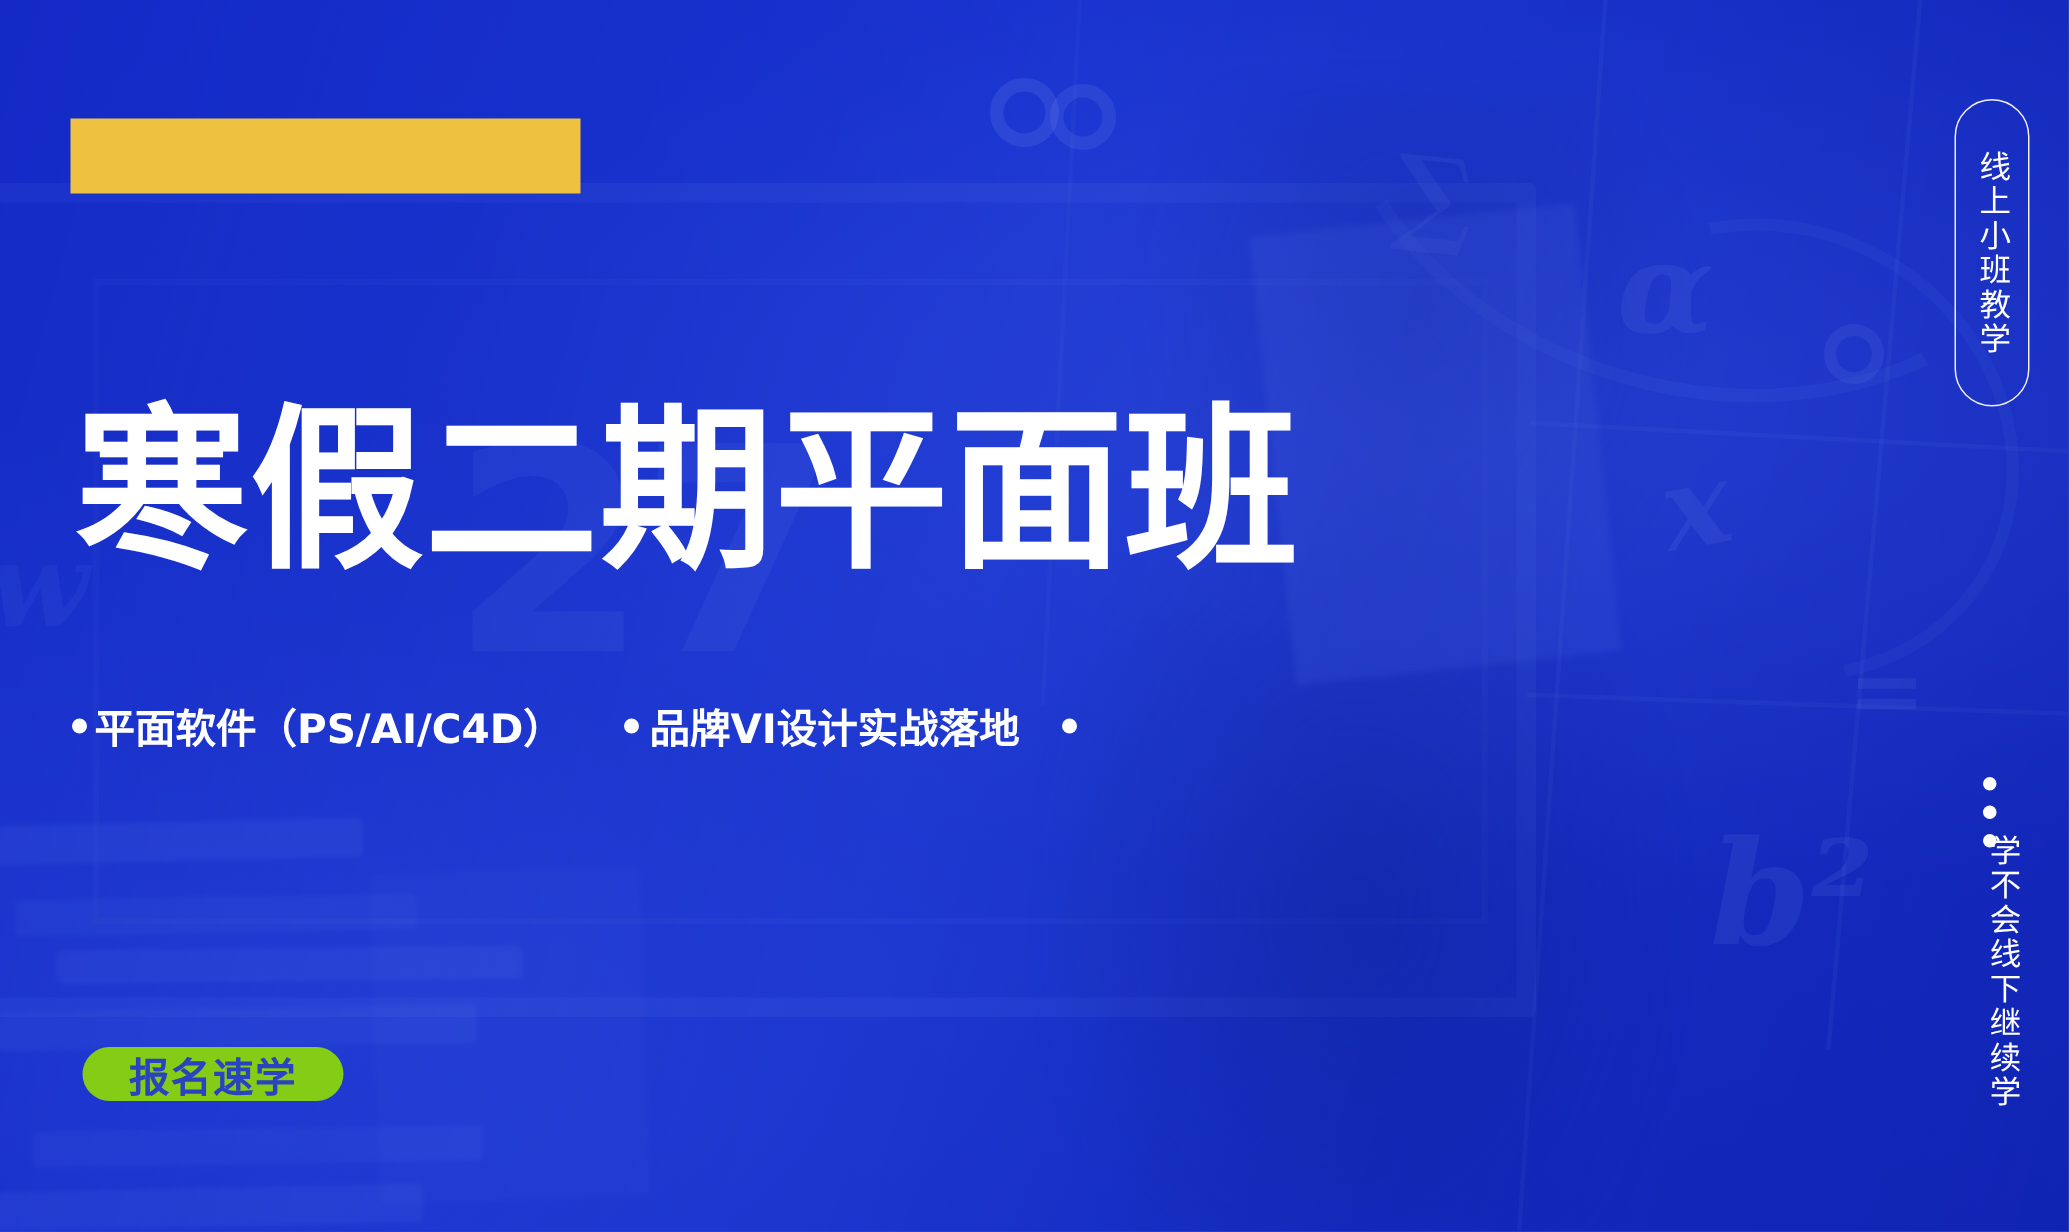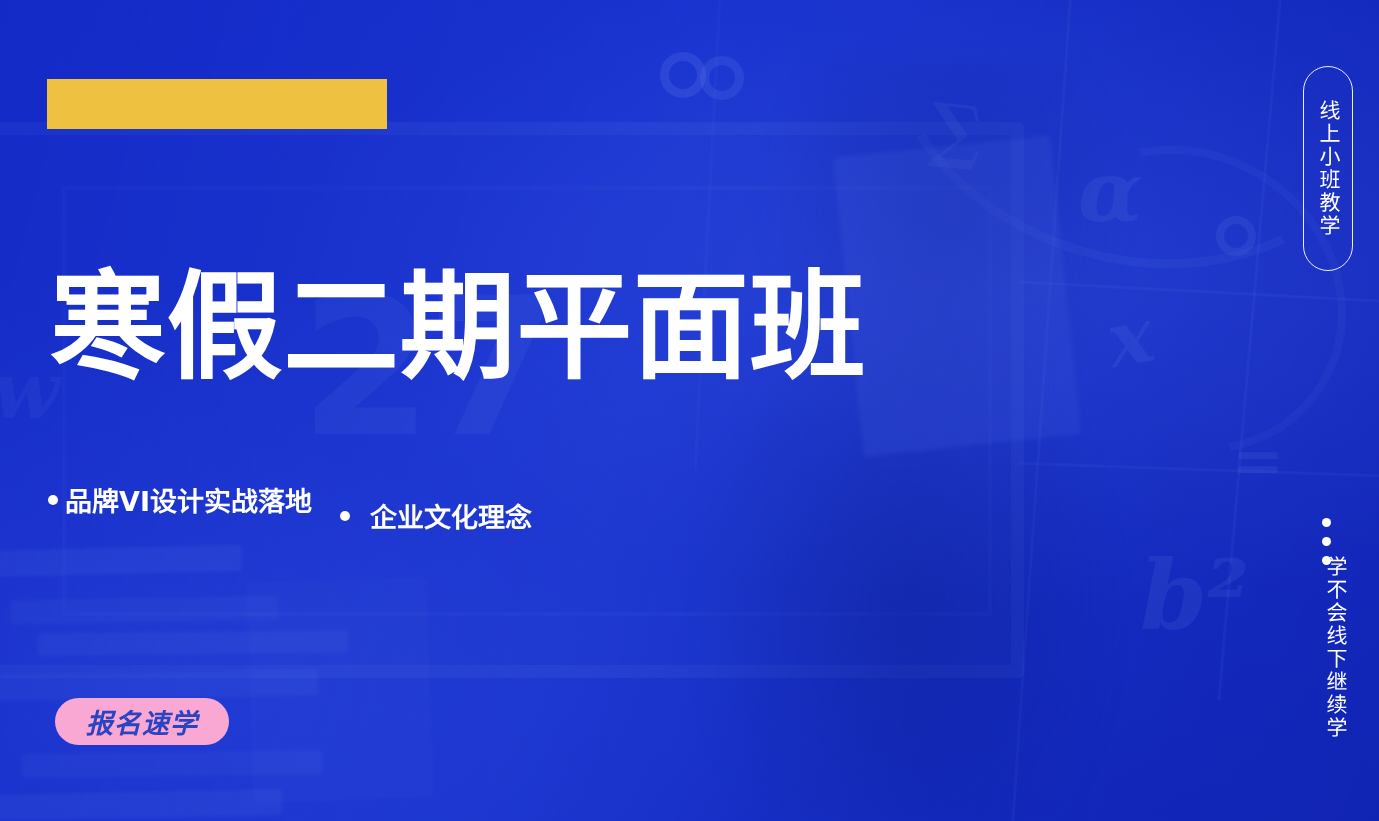--- a/index.html
+++ b/index.html
@@ -185,43 +185,42 @@
     display:flex; align-items:center;
     white-space:nowrap;
   }
   .feature{
     display:flex; align-items:center;
     color:#fff;
     font-size:27px;
     font-weight:700;
     font-family:"DejaVu Sans","Liberation Sans",sans-serif;
   }
-  .feature + .feature{ margin-left:40px;margin-top:32px; }
+  .feature + .feature{ margin-left:40px; }
   .feature .dot{
     width:10px; height:10px; border-radius:50%;
     background:#fff; flex:none;
   }
   .feature.f1 .dot{ margin-right:5px; }
   .feature.f2 .dot{ margin-right:7px; }
   .feature.f3 .dot{ margin-right:20px; }
   .feature.f3{ margin-left:28px; }
 
   .cta{
     position:absolute; left:55px; top:698px;
-    width:174px; height:47px;
+    width:174px; height:36px;
     border-radius:24px;
-    background:#f9a8d4;
+    background:#84cc16;
     color:#2a43c0;
     font-size:27px;
     font-weight:700;
     letter-spacing:1px;
     display:flex; align-items:center; justify-content:center;
     font-family:"DejaVu Sans","Liberation Sans",sans-serif;
     cursor:pointer;
-    font-style:italic;
   }
 
   
   .pill-badge{
     position:absolute; left:1303px; top:66px;
     width:50px; height:205px;
     border:1.6px solid rgba(255,255,255,.92);
     border-radius:26px;
     display:flex; align-items:center; justify-content:center;
   }
@@ -306,27 +305,30 @@
   </div>
 
   <div class="content">
 
     <div class="accent-bar"></div>
 
     <h1 class="headline">寒假二期平面班</h1>
 
 
     <div class="features">
+      <div class="feature f1">
+        <span class="dot"></span>
+        <span>平面软件（PS/AI/C4D）</span>
+      </div>
       <div class="feature f2">
         <span class="dot"></span>
         <span>品牌VI设计实战落地</span>
       </div>
       <div class="feature f3">
         <span class="dot"></span>
-        <span>企业文化理念</span>
       </div>
     </div>
 
     <div class="cta">报名速学</div>
 
     <div class="pill-badge">
       <span class="vtext">线上小班教学</span>
     </div>
 
     <div class="dots-mark">

